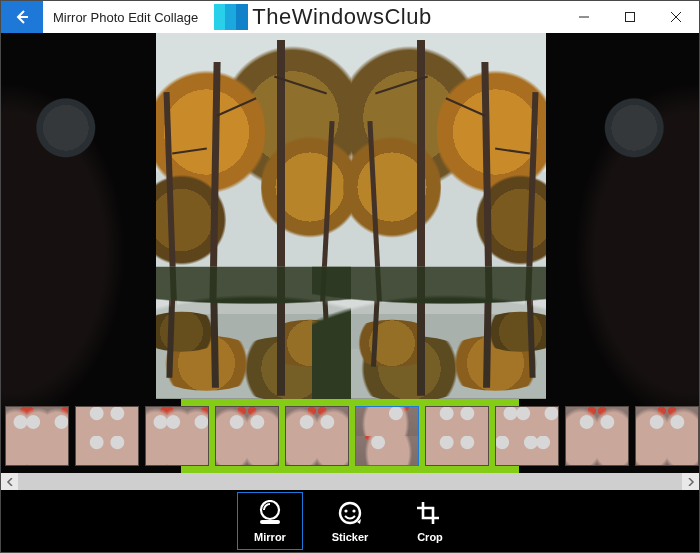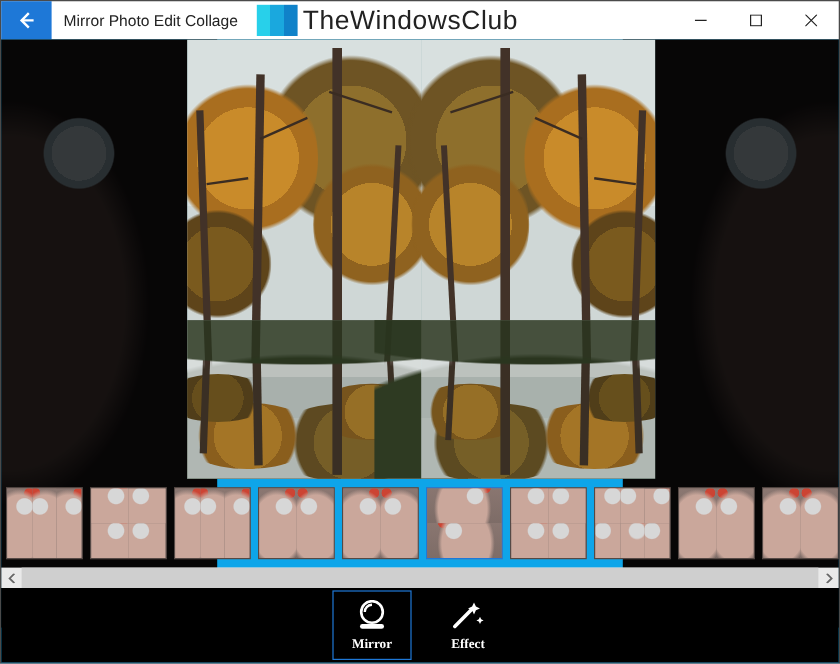--- a/index.html
+++ b/index.html
@@ -6,21 +6,21 @@
   html, body { width: 700px; height: 553px; overflow: hidden; font-family: "Segoe UI", Arial, sans-serif; background: #fff; }
   .window { width: 700px; height: 553px; border: 1px solid #4a4a4a; display: flex; flex-direction: column; background:#000; }
   .titlebar { height: 32px; background: #fff; display: flex; align-items: center; position: relative; }
   .back-btn { width: 42px; height: 32px; background: #1e78d7; display:flex; align-items:center; justify-content:center; color:#fff; }
   .title-text { font-size: 13px; color:#222; padding: 0 10px; white-space:nowrap; }
   .brand { display:flex; align-items:center; height:18px; margin-left:6px; }
   .brand-icon { width:34px; height:26px; background:linear-gradient(to right,#28d0ea 0 33%,#1aa8de 33% 66%,#1082c9 66% 100%); margin-right:4px; }
   .brand-text { font-size:22px; color:#222; font-weight:400; letter-spacing:0.5px; }
   .win-controls { position:absolute; right:0; top:0; height:32px; display:flex; }
   .win-btn { width:46px; height:32px; display:flex; align-items:center; justify-content:center; color:#222; font-size:10px; font-family:Arial; }
-  .content { flex:1; position:relative; background:#0ea5e9; overflow:hidden;font-family:Liberation Serif, serif; }
+  .content { flex:1; position:relative; background:#84cc16; overflow:hidden; }
   .bg-face { position:absolute; inset:0; overflow:hidden; }
   .bg-face::before, .bg-face::after { content:""; position:absolute; top:-30px; width:360px; height:520px; background:
       radial-gradient(60px 60px at 68% 24%, #b8c7cf 0 38%, #8fa3ae 38% 48%, rgba(0,0,0,0) 50%),
       radial-gradient(ellipse 200px 290px at 52% 48%, #4d3d39 0 48%, rgba(0,0,0,0) 58%),
       radial-gradient(ellipse 46px 26px at 54% 60%, #9a0e18 0 60%, rgba(0,0,0,0) 70%),
       linear-gradient(#1a1516,#1a1516);
       filter:brightness(0.28) blur(0.4px);
   }
   .bg-face::before { left:-180px; }
   .bg-face::after  { right:-180px; transform:scaleX(-1); }
@@ -262,22 +262,32 @@
               <ellipse cx="15" cy="10" rx="9" ry="9" fill="none" stroke="#fff" stroke-width="2.2"></ellipse>
               <path d="M9 10a6 6 0 0 1 6-6" fill="none" stroke="#fff" stroke-width="2"></path>
               <rect x="5" y="20" width="20" height="4" rx="2" fill="#fff"></rect>
             </svg>
           </div>
           <div class="lbl">Mirror</div>
         </div>
         <div class="tool">
           <div class="tico">
             <svg width="30" height="26" viewBox="0 0 30 26">
-              <path d="M4 22 18 8" stroke="#fff" stroke-width="3" stroke-linecap="round"></path>
-              <path d="M20 2l1.6 3.4L25 7l-3.4 1.6L20 12l-1.6-3.4L15 7l3.4-1.6z" fill="#fff"></path>
-              <path d="M25 14l1 2 2 1-2 1-1 2-1-2-2-1 2-1z" fill="#fff"></path>
+              <circle cx="15" cy="13" r="10" fill="none" stroke="#fff" stroke-width="2.4"></circle>
+              <circle cx="11" cy="11" r="1.6" fill="#fff"></circle>
+              <circle cx="19" cy="11" r="1.6" fill="#fff"></circle>
+              <path d="M10 16q5 5 10 0" fill="none" stroke="#fff" stroke-width="2"></path>
+              <path d="M22 22l4-3-1 5z" fill="#fff"></path>
             </svg>
           </div>
-          <div class="lbl">Effect</div>
+          <div class="lbl">Sticker</div>
+        </div>
+        <div class="tool">
+          <div class="tico">
+            <svg width="30" height="26" viewBox="0 0 30 26">
+              <path d="M8 2v16h16M2 8h16v16" fill="none" stroke="#fff" stroke-width="2.6"></path>
+            </svg>
+          </div>
+          <div class="lbl">Crop</div>
         </div>
       </div>
   </div>
 </div>
 
 </body></html>

